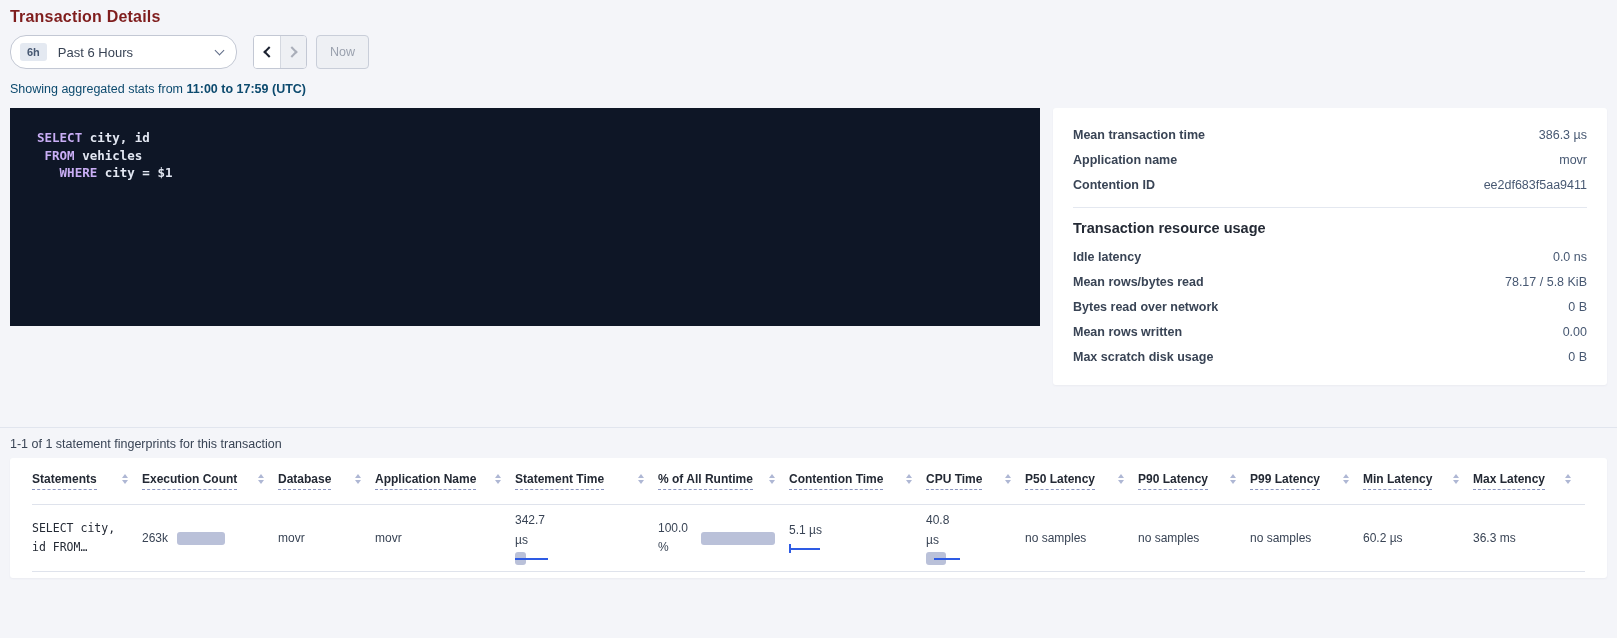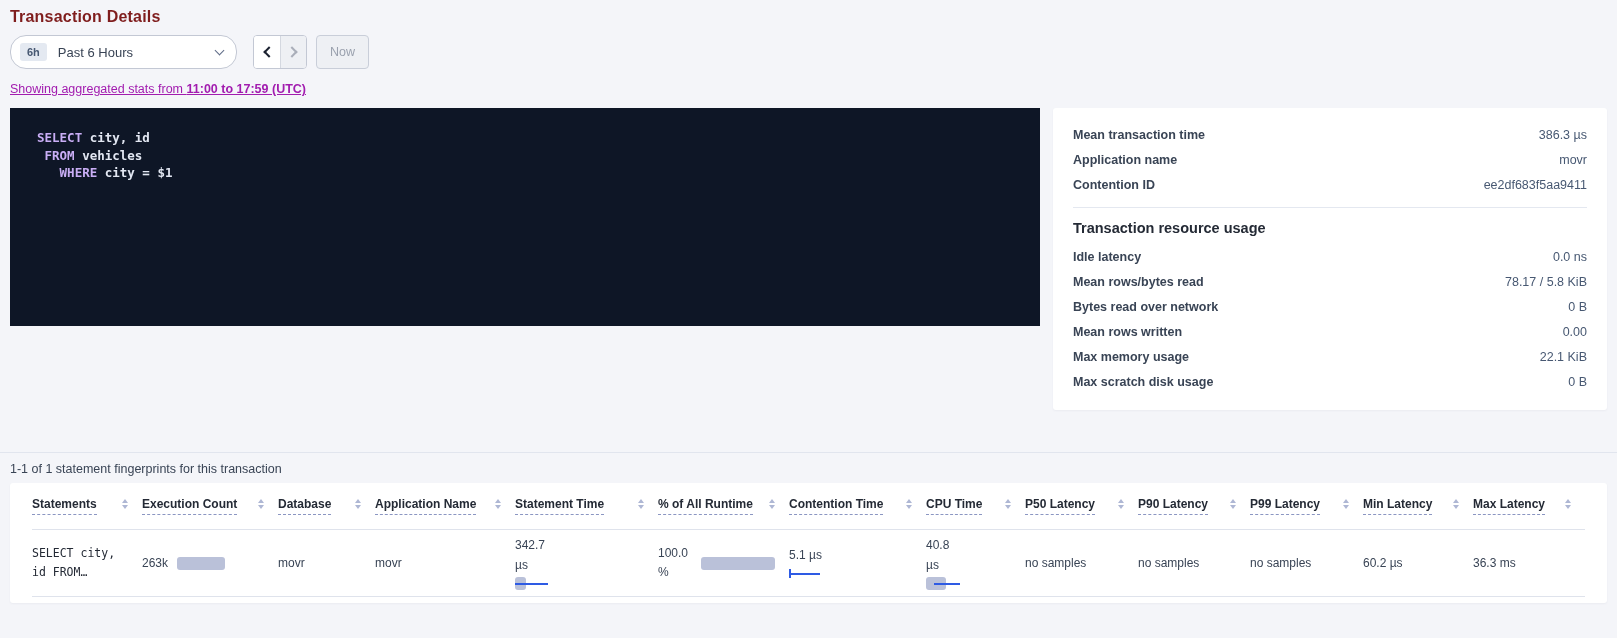--- a/index.html
+++ b/index.html
@@ -29,21 +29,21 @@
   .arrow-btn.next { background:#eef0f4; border-left:1px solid #d4d8e0; cursor:default; }
   .chev { width:8px; height:8px; border:solid #1b2130; border-width:0 2px 2px 0; display:inline-block; }
   .chev.left  { transform:rotate(135deg); margin-left:4px; }
   .chev.right { transform:rotate(-45deg); border-color:#a9aeb9; margin-right:4px; }
 
   .now-btn {
     height:34px; padding:0 13px; border:1px solid #c9ced9; border-radius:4px; background:#eef0f4;
     color:#9aa1ae; font-size:12.5px; display:flex; align-items:center; margin-left:9px; cursor:default;
   }
 
-  .stats-line { margin-top:13px; font-size:12.5px; color:#a21caf;text-decoration:underline; }
+  .stats-line { margin-top:13px; font-size:12.5px; color:#0c4a6e; }
   .stats-line b { font-weight:700; }
 
   
   .main { display:flex; gap:13px; margin-top:12px; align-items:flex-start; }
   .sql-card { width:1030px; height:218px; background:#0e1626; padding:21px 27px; overflow:hidden; }
   .sql-card pre { font-family:"DejaVu Sans Mono", monospace; font-size:12.5px; line-height:17.5px; color:#e2e7f2; font-weight:700; white-space:pre; }
   .kw { color:#c9aef5; }
 
   .summary-card { flex:1; background:#fff; border-radius:3px; padding:14px 20px 16px; box-shadow:0 1px 2px rgba(50,60,90,.05); }
   .kv { display:flex; justify-content:space-between; align-items:center; padding:5.5px 0; font-size:12.5px;gap:45px; }
@@ -143,24 +143,20 @@
         <span class="k">Mean rows/bytes read</span>
         <span class="v">78.17 / 5.8 KiB</span>
       </div>
       <div class="kv">
         <span class="k">Bytes read over network</span>
         <span class="v">0 B</span>
       </div>
       <div class="kv">
         <span class="k">Mean rows written</span>
         <span class="v">0.00</span>
-      </div>
-      <div class="kv">
-        <span class="k">Max memory usage</span>
-        <span class="v">22.1 KiB</span>
       </div>
       <div class="kv">
         <span class="k">Max scratch disk usage</span>
         <span class="v">0 B</span>
       </div>
     </div>
   </div>
 
   <hr class="section-divider">
 

